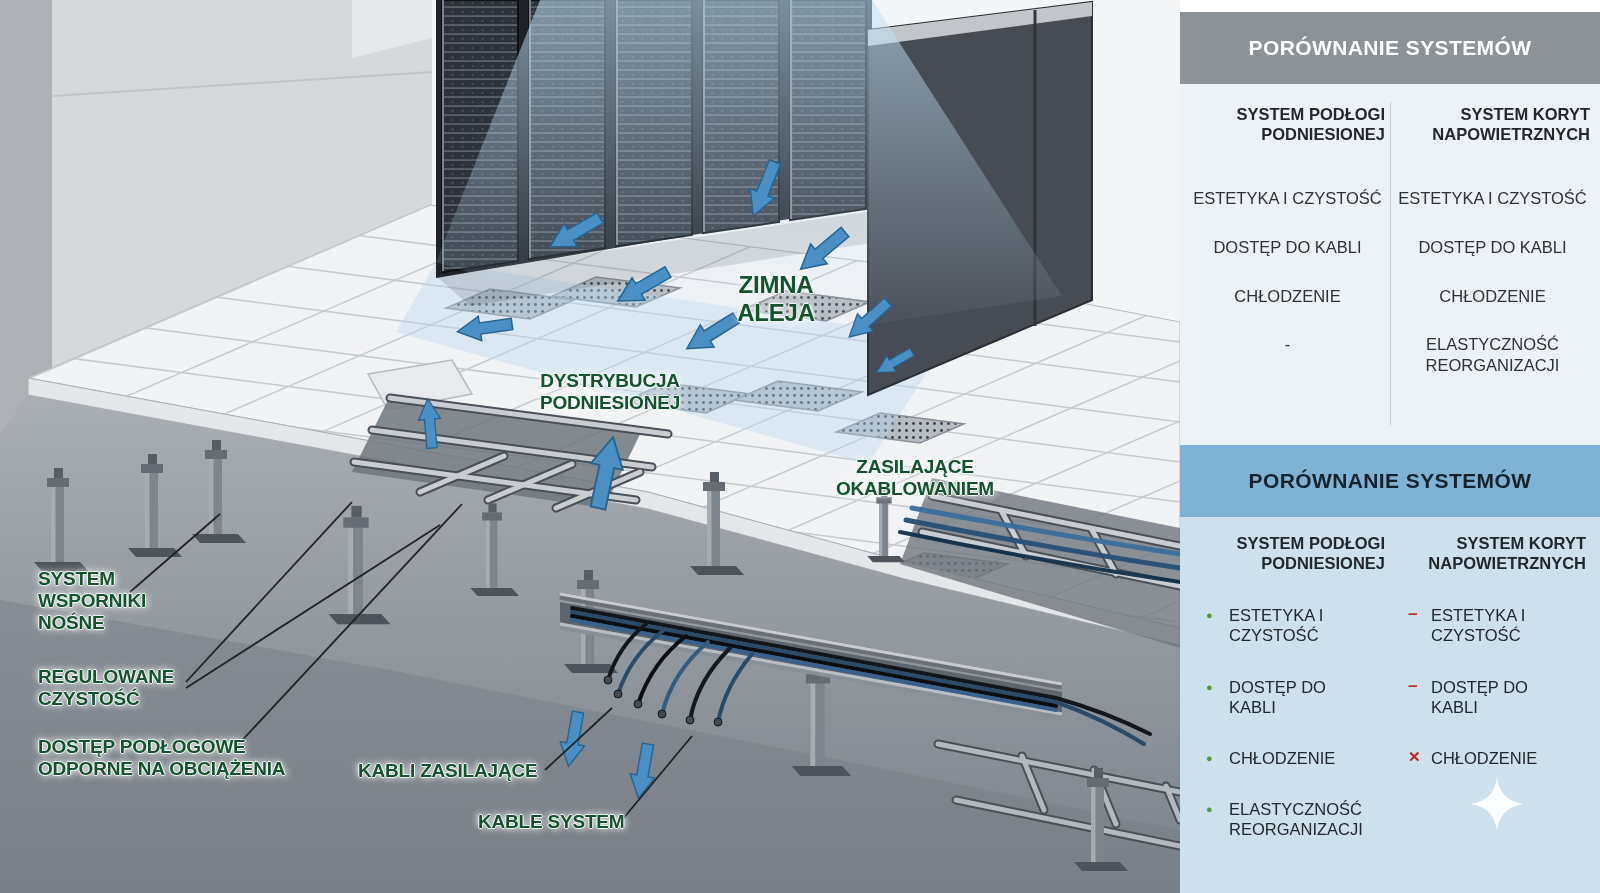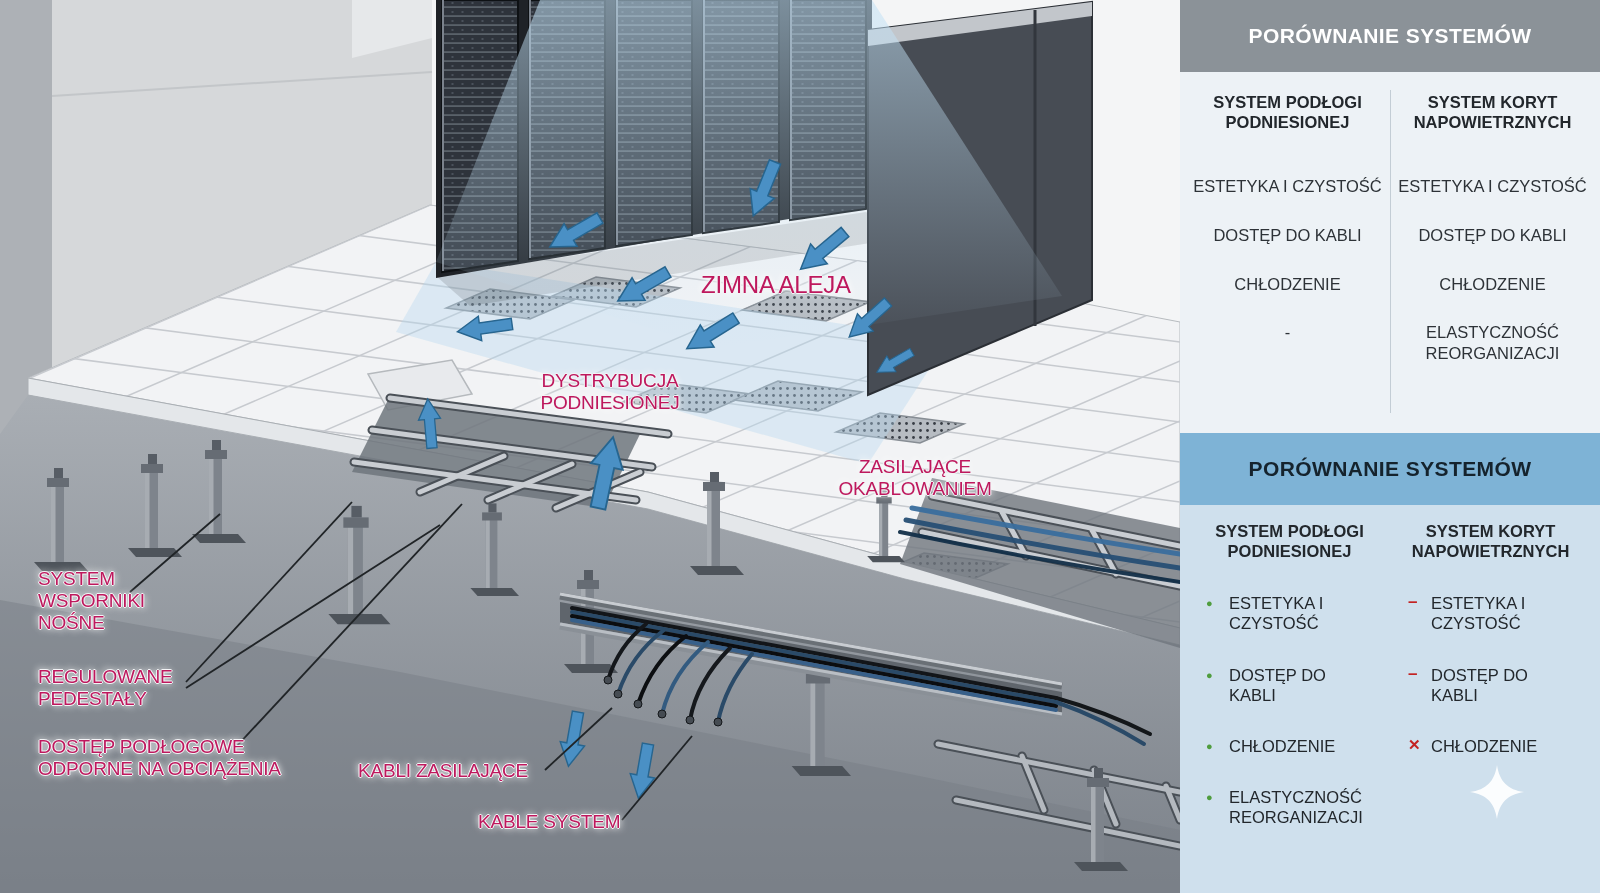--- a/index.html
+++ b/index.html
@@ -4,43 +4,43 @@
 <style>
   *{margin:0;padding:0;box-sizing:border-box}
   html,body{width:1600px;height:893px;overflow:hidden;background:#ffffff;
     font-family:"Liberation Sans",sans-serif;color:#1c2024}
   .stage{position:relative;width:1600px;height:893px}
 
   
   .scene{position:absolute;left:0;top:0;width:1180px;height:893px}
   .scene svg{display:block}
 
-  .dlabel{position:absolute;font-weight:400;font-size:19px;line-height:1.16;
-    letter-spacing:-.2px;color:#be185d;z-index:5;
+  .dlabel{position:absolute;font-weight:700;font-size:19px;line-height:1.16;
+    letter-spacing:-.2px;color:#14532d;z-index:5;
     text-shadow:1px 0 0 #f3f4f6,-1px 0 0 #f3f4f6,0 1px 0 #f3f4f6,0 -1px 0 #f3f4f6,
       2px 2px 6px rgba(255,255,255,.85),-2px -2px 6px rgba(255,255,255,.85)}
   .dlabel.center{text-align:center}
   #lbl-zimna{left:698px;top:271px;width:156px;font-size:24px}
   #lbl-dystrybucja{left:526px;top:370px;width:168px}
   #lbl-zarzadzanie{left:826px;top:456px;width:178px}
   #lbl-wsporniki{left:38px;top:568px;width:126px}
   #lbl-pedestaly{left:38px;top:666px;width:150px}
   #lbl-plyty{left:38px;top:736px;width:252px}
   #lbl-zasilajace{left:358px;top:760px;width:190px}
   #lbl-danych{left:478px;top:811px;width:170px}
 
   
-  .panel{position:absolute;left:1180px;top:0;width:420px;height:709px;background:#0369a1}
+  .panel{position:absolute;left:1180px;top:12px;width:420px;height:709px;background:#0369a1}
   .phead{height:72px;display:flex;align-items:center;justify-content:center;
     font-weight:700;font-size:21px;letter-spacing:.4px}
   .phead.gray{background:#8b9298;color:#ffffff}
   .phead.blue{background:#7eb3d6;color:#15232d}
 
   .ptop{position:relative;height:361px;background:#edf2f6;padding:20px 10px 0}
-  .colheads{display:grid;grid-template-columns:1fr 1fr;column-gap:10px;text-align:center;
+  .colheads{display:grid;grid-template-columns:1fr 1fr;column-gap:10px;text-align:right;
     font-weight:700;font-size:16.5px;line-height:1.22;color:#22272c}
   .vdivider{position:absolute;left:50%;top:18px;bottom:20px;width:1px;background:#c3cdd5}
   .trows{margin-top:44px;display:flex;flex-direction:column}
   .trow{display:grid;grid-template-columns:1fr 1fr;column-gap:10px;text-align:center;
     font-size:16.5px;line-height:1.25;color:#2d3237}
   .trow + .trow{margin-top:28px}
 
   .pbottom{position:relative;height:388px;background:#cfe0ed;padding:16px 14px 0}
   .plists{display:grid;grid-template-columns:1fr 1fr;column-gap:12px;margin-top:32px}
   .plist{display:flex;flex-direction:column;gap:31px;padding-left:12px}
@@ -300,21 +300,21 @@
         <line x1="235" y1="748" x2="462" y2="504"></line>
         <line x1="545" y1="770" x2="612" y2="708"></line>
         <line x1="622" y1="820" x2="692" y2="736"></line>
       </g>
     </svg>
 
     <div class="dlabel center" id="lbl-zimna">ZIMNA ALEJA</div>
     <div class="dlabel center" id="lbl-dystrybucja">DYSTRYBUCJA PODNIESIONEJ</div>
     <div class="dlabel center" id="lbl-zarzadzanie">ZASILAJĄCE OKABLOWANIEM</div>
     <div class="dlabel" id="lbl-wsporniki">SYSTEM WSPORNIKI NOŚNE</div>
-    <div class="dlabel" id="lbl-pedestaly">REGULOWANE PEDESTAŁY</div>
+    <div class="dlabel" id="lbl-pedestaly">REGULOWANE CZYSTOŚĆ</div>
     <div class="dlabel" id="lbl-plyty">DOSTĘP PODŁOGOWE ODPORNE NA OBCIĄŻENIA</div>
     <div class="dlabel" id="lbl-zasilajace">KABLI ZASILAJĄCE</div>
     <div class="dlabel" id="lbl-danych">KABLE SYSTEM</div>
   </div>
 
   <div class="panel">
 
     <div class="phead gray">
       <span>PORÓWNANIE SYSTEMÓW</span>
     </div>

